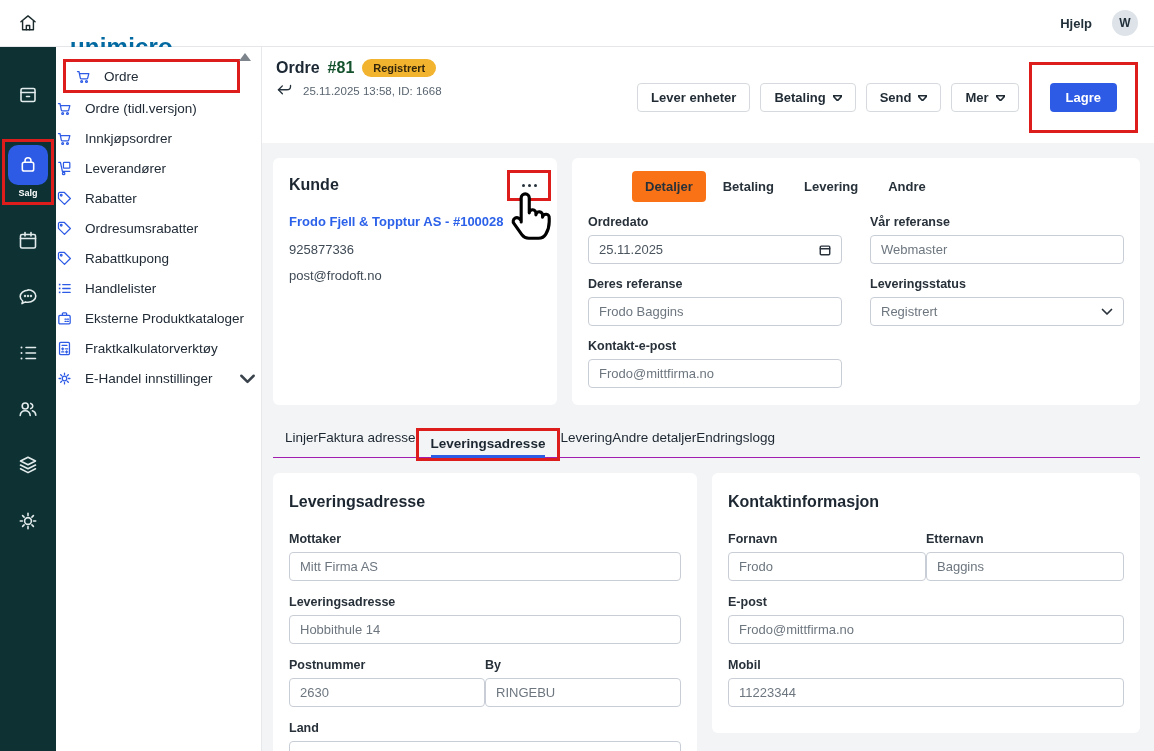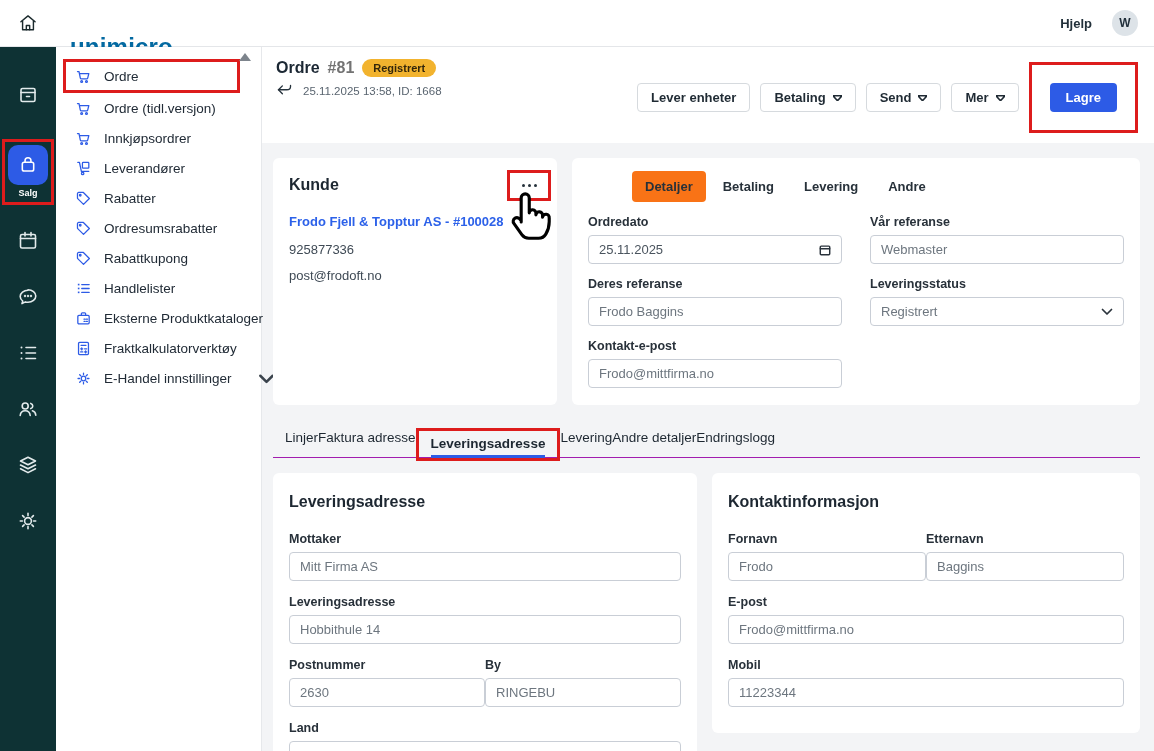--- a/index.html
+++ b/index.html
@@ -23,32 +23,32 @@
   .rail-icon { width:24px; height:24px; stroke:#e3ebec; fill:none; stroke-width:1.6; stroke-linecap:round; stroke-linejoin:round; cursor:pointer; }
   .rail-item { margin-bottom:32px; display:flex; }
   .salg-frame { border:3px solid #dd1c1c; padding:3px 3px 4px; display:flex; flex-direction:column; align-items:center; margin-bottom:24px; }
   .salg-tile { width:40px; height:40px; border-radius:10px; background:#2d5be6; display:flex; align-items:center; justify-content:center; cursor:pointer; }
   .salg-tile svg { width:22px; height:22px; stroke:#fff; fill:none; stroke-width:1.7; stroke-linecap:round; stroke-linejoin:round; }
   .salg-label { color:#fff; font-size:9px; font-weight:700; margin-top:3px; }
 
   
   .sidebar { width:206px; flex:0 0 206px; background:#fff; border-right:1px solid #e6e8eb; position:relative; padding-top:12px; }
   .scroll-up { position:absolute; top:6px; right:10px; width:0; height:0; border-left:6px solid transparent; border-right:6px solid transparent; border-bottom:8px solid #7d848c; }
-  .menu-item { height:30px; display:flex; align-items:center; gap:12px; padding-left:19px; font-size:13.5px; color:#212b36; cursor:pointer; white-space:nowrap; }
+  .menu-item { height:30px; display:flex; align-items:center; gap:12px; font-size:13.5px; color:#212b36; cursor:pointer; white-space:nowrap; }
   .menu-item svg { width:17px; height:17px; flex:0 0 17px; stroke:#2d5be6; fill:none; stroke-width:1.8; stroke-linecap:round; stroke-linejoin:round; }
   .hl-row { border:3px solid #dd1c1c; margin:0 21px 0 7px; }
   .hl-row .menu-item { padding-left:9px; height:28px; }
   .menu-chevron { width:11px !important; height:11px !important; stroke:#3a434c !important; margin-left:14px; }
 
   
   .main { flex:1; display:flex; flex-direction:column; overflow:hidden; }
   .page-header { background:#fff; padding:12px 16px 10px 14px; display:flex; align-items:flex-start; }
   .title-row { display:flex; align-items:center; gap:8px; }
   .page-title { font-size:16px; font-weight:700; color:#1b2733; }
-  .order-no { font-size:16px; font-weight:700; color:#737373; }
+  .order-no { font-size:16px; font-weight:700; color:#14532d; }
   .badge { background:#f2b32e; color:#33260a; font-size:11px; font-weight:700; border-radius:10px; padding:3px 11px; }
   .meta-row { display:flex; align-items:center; gap:10px; margin-top:6px; }
   .meta-row svg { width:17px; height:15px; stroke:#26323c; fill:none; stroke-width:1.9; stroke-linecap:round; stroke-linejoin:round; cursor:pointer; }
   .meta-text { font-size:11.5px; color:#5a6570; }
   .ph-actions { margin-left:auto; display:flex; align-items:center; gap:10px; margin-top:3px; }
   .btn { height:29px; display:inline-flex; align-items:center; gap:7px; padding:0 13px; background:#fff; border:1px solid #d6dade; border-radius:4px; font-size:13px; font-weight:600; color:#1f2a33; cursor:pointer; white-space:nowrap; }
   .btn svg { width:9px; height:6px; stroke:#1f2a33; fill:none; stroke-width:1.8; stroke-linecap:round; stroke-linejoin:round; }
   .hl-btn { border:3px solid #dd1c1c; padding:18px; display:inline-flex; }
   .btn-primary { height:29px; padding:0 16px; background:#2d5be6; border:none; border-radius:4px; color:#fff; font-size:13px; font-weight:600; cursor:pointer; }
 

